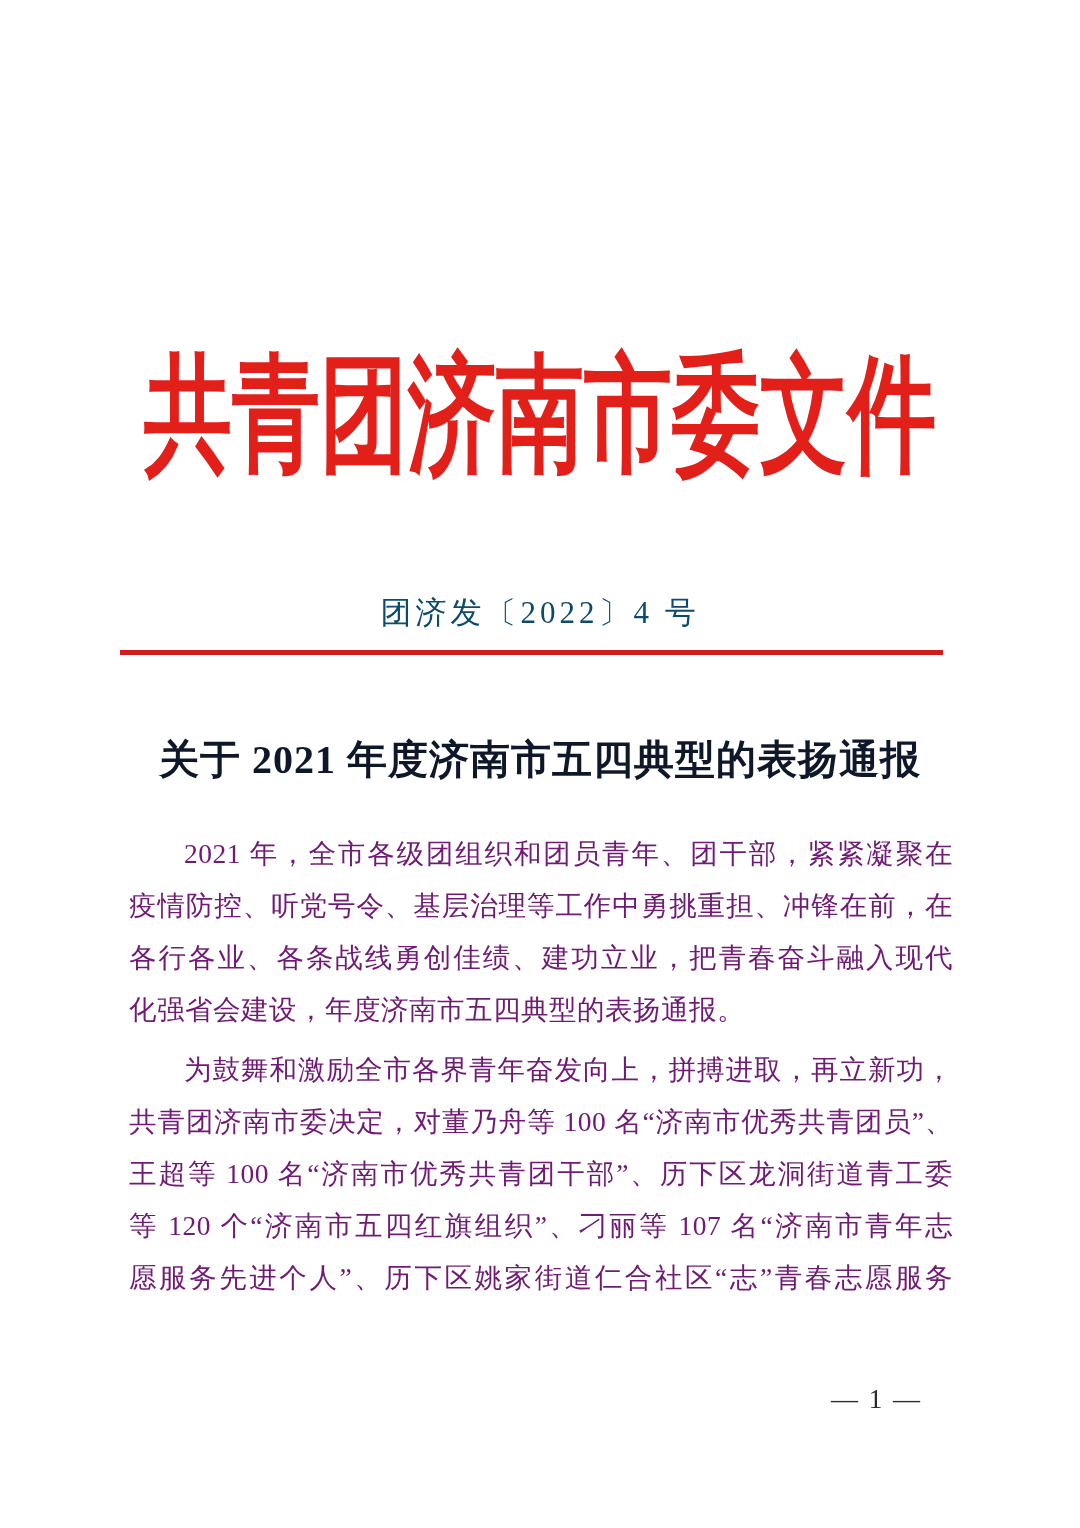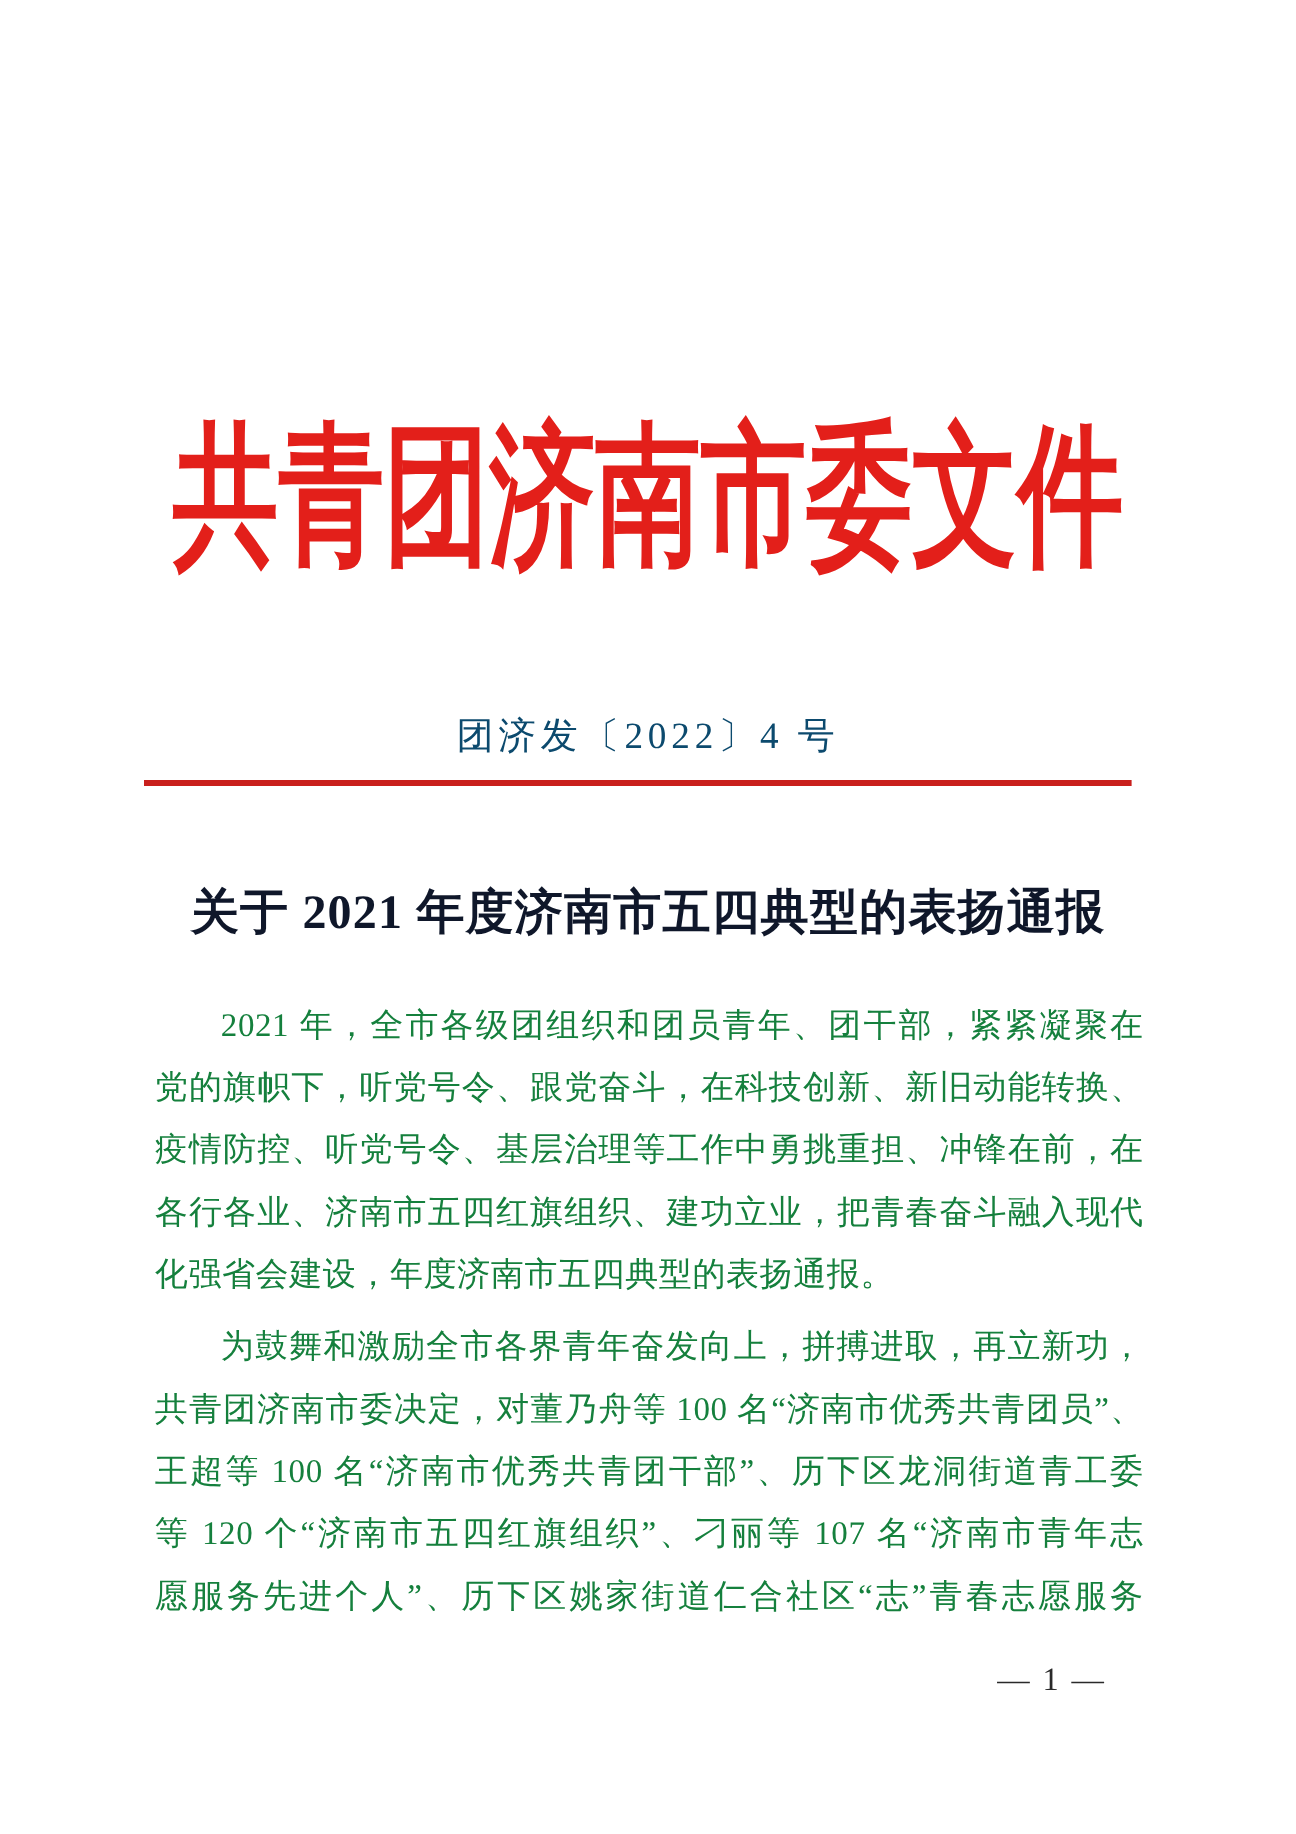--- a/index.html
+++ b/index.html
@@ -61,21 +61,21 @@
     letter-spacing: 1px;
     color: #0f172a;
     white-space: nowrap;
   }
   .body-text {
     position: absolute;
     top: 828px;
     left: 129px;
     width: 824px;
     font-size: 27.5px;
-    color: #15803d;
+    color: #701a75;
   }
   .para {
     margin: 0;
     padding: 0;
   }
   .para.second {
     margin-top: 8px;
   }
   .line {
     height: 52px;
@@ -109,23 +109,22 @@
 
   <div class="doc-number">团济发〔2022〕4 号</div>
 
   <div class="red-rule"></div>
 
   <div class="doc-title">关于 2021 年度济南市五四典型的表扬通报</div>
 
   <div class="body-text">
     <div class="para first">
       <div class="line indent">2021 年，全市各级团组织和团员青年、团干部，紧紧凝聚在</div>
-      <div class="line">党的旗帜下，听党号令、跟党奋斗，在科技创新、新旧动能转换、</div>
       <div class="line">疫情防控、听党号令、基层治理等工作中勇挑重担、冲锋在前，在</div>
-      <div class="line">各行各业、济南市五四红旗组织、建功立业，把青春奋斗融入现代</div>
+      <div class="line">各行各业、各条战线勇创佳绩、建功立业，把青春奋斗融入现代</div>
       <div class="line short">化强省会建设，年度济南市五四典型的表扬通报。</div>
     </div>
     <div class="para second">
       <div class="line indent">为鼓舞和激励全市各界青年奋发向上，拼搏进取，再立新功，</div>
       <div class="line">共青团济南市委决定，对董乃舟等 100 名“济南市优秀共青团员”、</div>
       <div class="line">王超等 100 名“济南市优秀共青团干部”、历下区龙洞街道青工委</div>
       <div class="line">等 120 个“济南市五四红旗组织”、刁丽等 107 名“济南市青年志</div>
       <div class="line">愿服务先进个人”、历下区姚家街道仁合社区“志”青春志愿服务</div>
     </div>
   </div>

